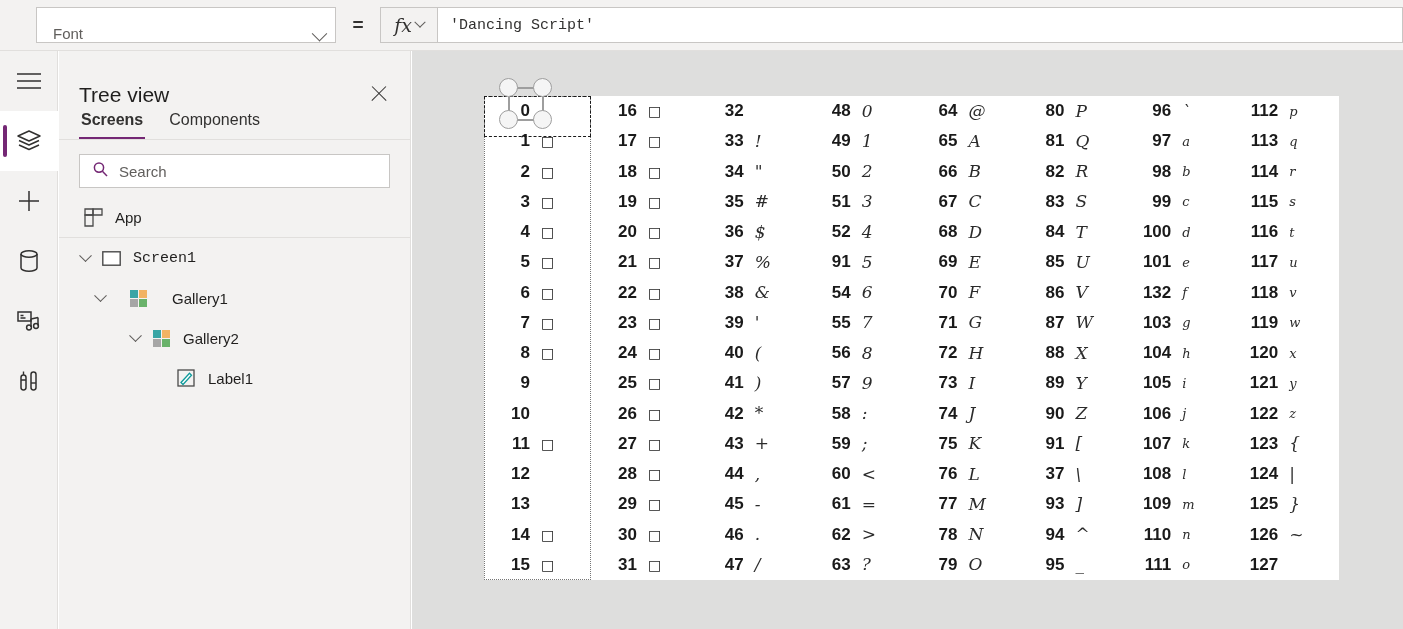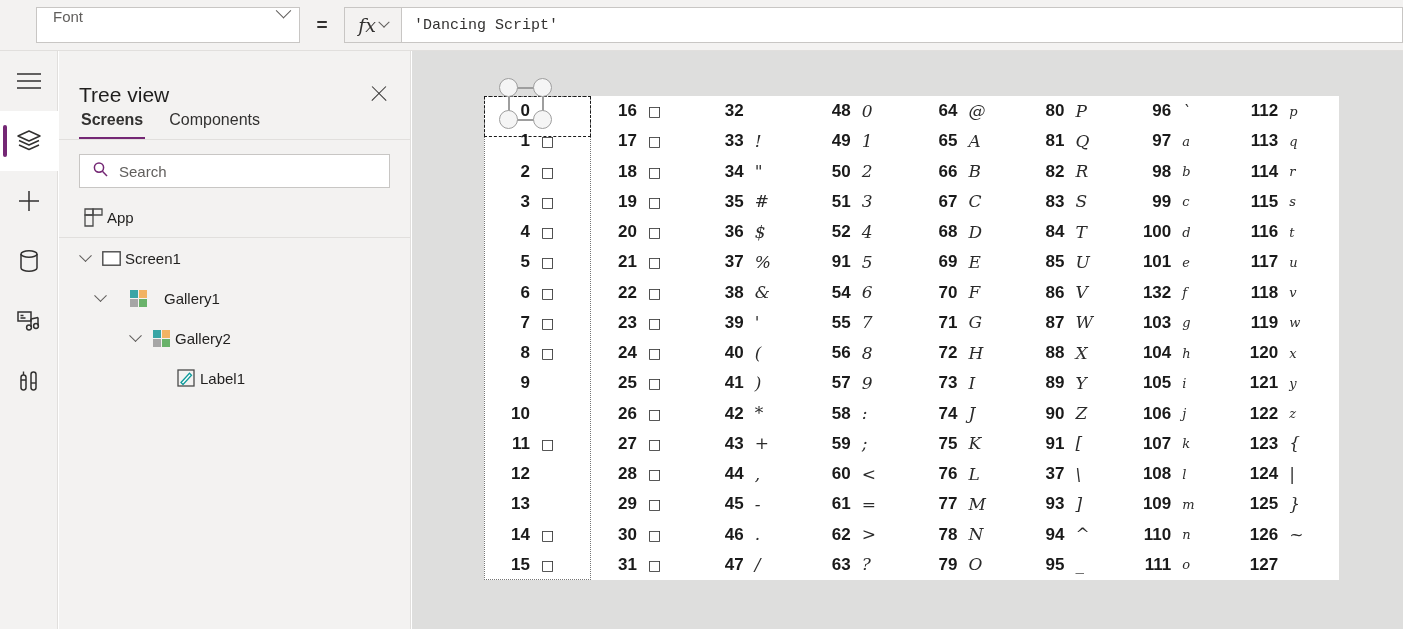--- a/index.html
+++ b/index.html
@@ -13,24 +13,24 @@
   
   #formula-bar {
     position: absolute; left: 0; top: 0;
     width: 1403px; height: 51px;
     background: #f3f2f1;
     display: flex; align-items: center;
     border-bottom: 1px solid #e1dfdd;
   }
   #prop-select {
     margin-left: 36px;
-    width: 264px; height: 36px;
+    width: 300px; height: 36px;
     background: #ffffff;
     border: 1px solid #c8c6c4;
-    display: flex; align-items: flex-start;
+    display: flex; align-items: flex-end;
     padding: 0 10px 0 16px;
     font-size: 15px; color: #605e5c;
   }
   #prop-select .lbl { flex: 1; }
   .chev {
     width: 11px; height: 11px;
     border-right: 1.4px solid #605e5c;
     border-bottom: 1.4px solid #605e5c;
     transform: rotate(45deg) translate(-2px,-2px);
   }
@@ -138,21 +138,21 @@
   .tree-row .twisty {
     width: 24px; display: flex; align-items: center; justify-content: center;
   }
   .tree-row .twisty i {
     display: block; width: 9px; height: 9px;
     border-right: 1.6px solid #605e5c;
     border-bottom: 1.6px solid #605e5c;
     transform: rotate(45deg) translate(-2px,-2px);
   }
   .tree-row .ico { width: 28px; display: flex; align-items: center; justify-content: center; }
-  .tree-row .name { flex: 1; }
+  .tree-row .name { margin-left: 8px; flex: 1; }
   .tree-row .dots { letter-spacing: 2.5px; color: #323130; font-size: 17px; }
 
   
   .gal-ico { width: 17px; height: 17px; display: grid;
     grid-template-columns: 8px 8px; grid-template-rows: 8px 8px; gap: 1px; }
   .gal-ico span { display: block; }
 
   
   #canvas-area {
     position: absolute; left: 412px; top: 51px;
@@ -323,21 +323,21 @@
     <span class="ico">
       <svg width="19" height="19" viewBox="0 0 19 19">
         <path d="M1 1h8v6H1z" fill="none" stroke="#4a4a4a" stroke-width="1.3"></path>
         <path d="M9 1h9v6H9z" fill="none" stroke="#4a4a4a" stroke-width="1.3"></path>
         <path d="M1 7h8v11H1z" fill="none" stroke="#4a4a4a" stroke-width="1.3"></path>
       </svg>
     </span>
     <span class="name">App</span>
   </div>
 
-  <div class="tree-row" style="padding-left:14px;">
+  <div class="tree-row" style="padding-left:14px;font-family:Liberation Mono, monospace;">
     <span class="twisty">
         <i></i>
       </span>
     <span class="ico">
       <svg width="19" height="15" viewBox="0 0 19 15">
         <rect x="0.8" y="0.8" width="17.4" height="13.4" fill="#ffffff" stroke="#4a4a4a" stroke-width="1.4"></rect>
       </svg>
     </span>
     <span class="name">Screen1</span>
   </div>

